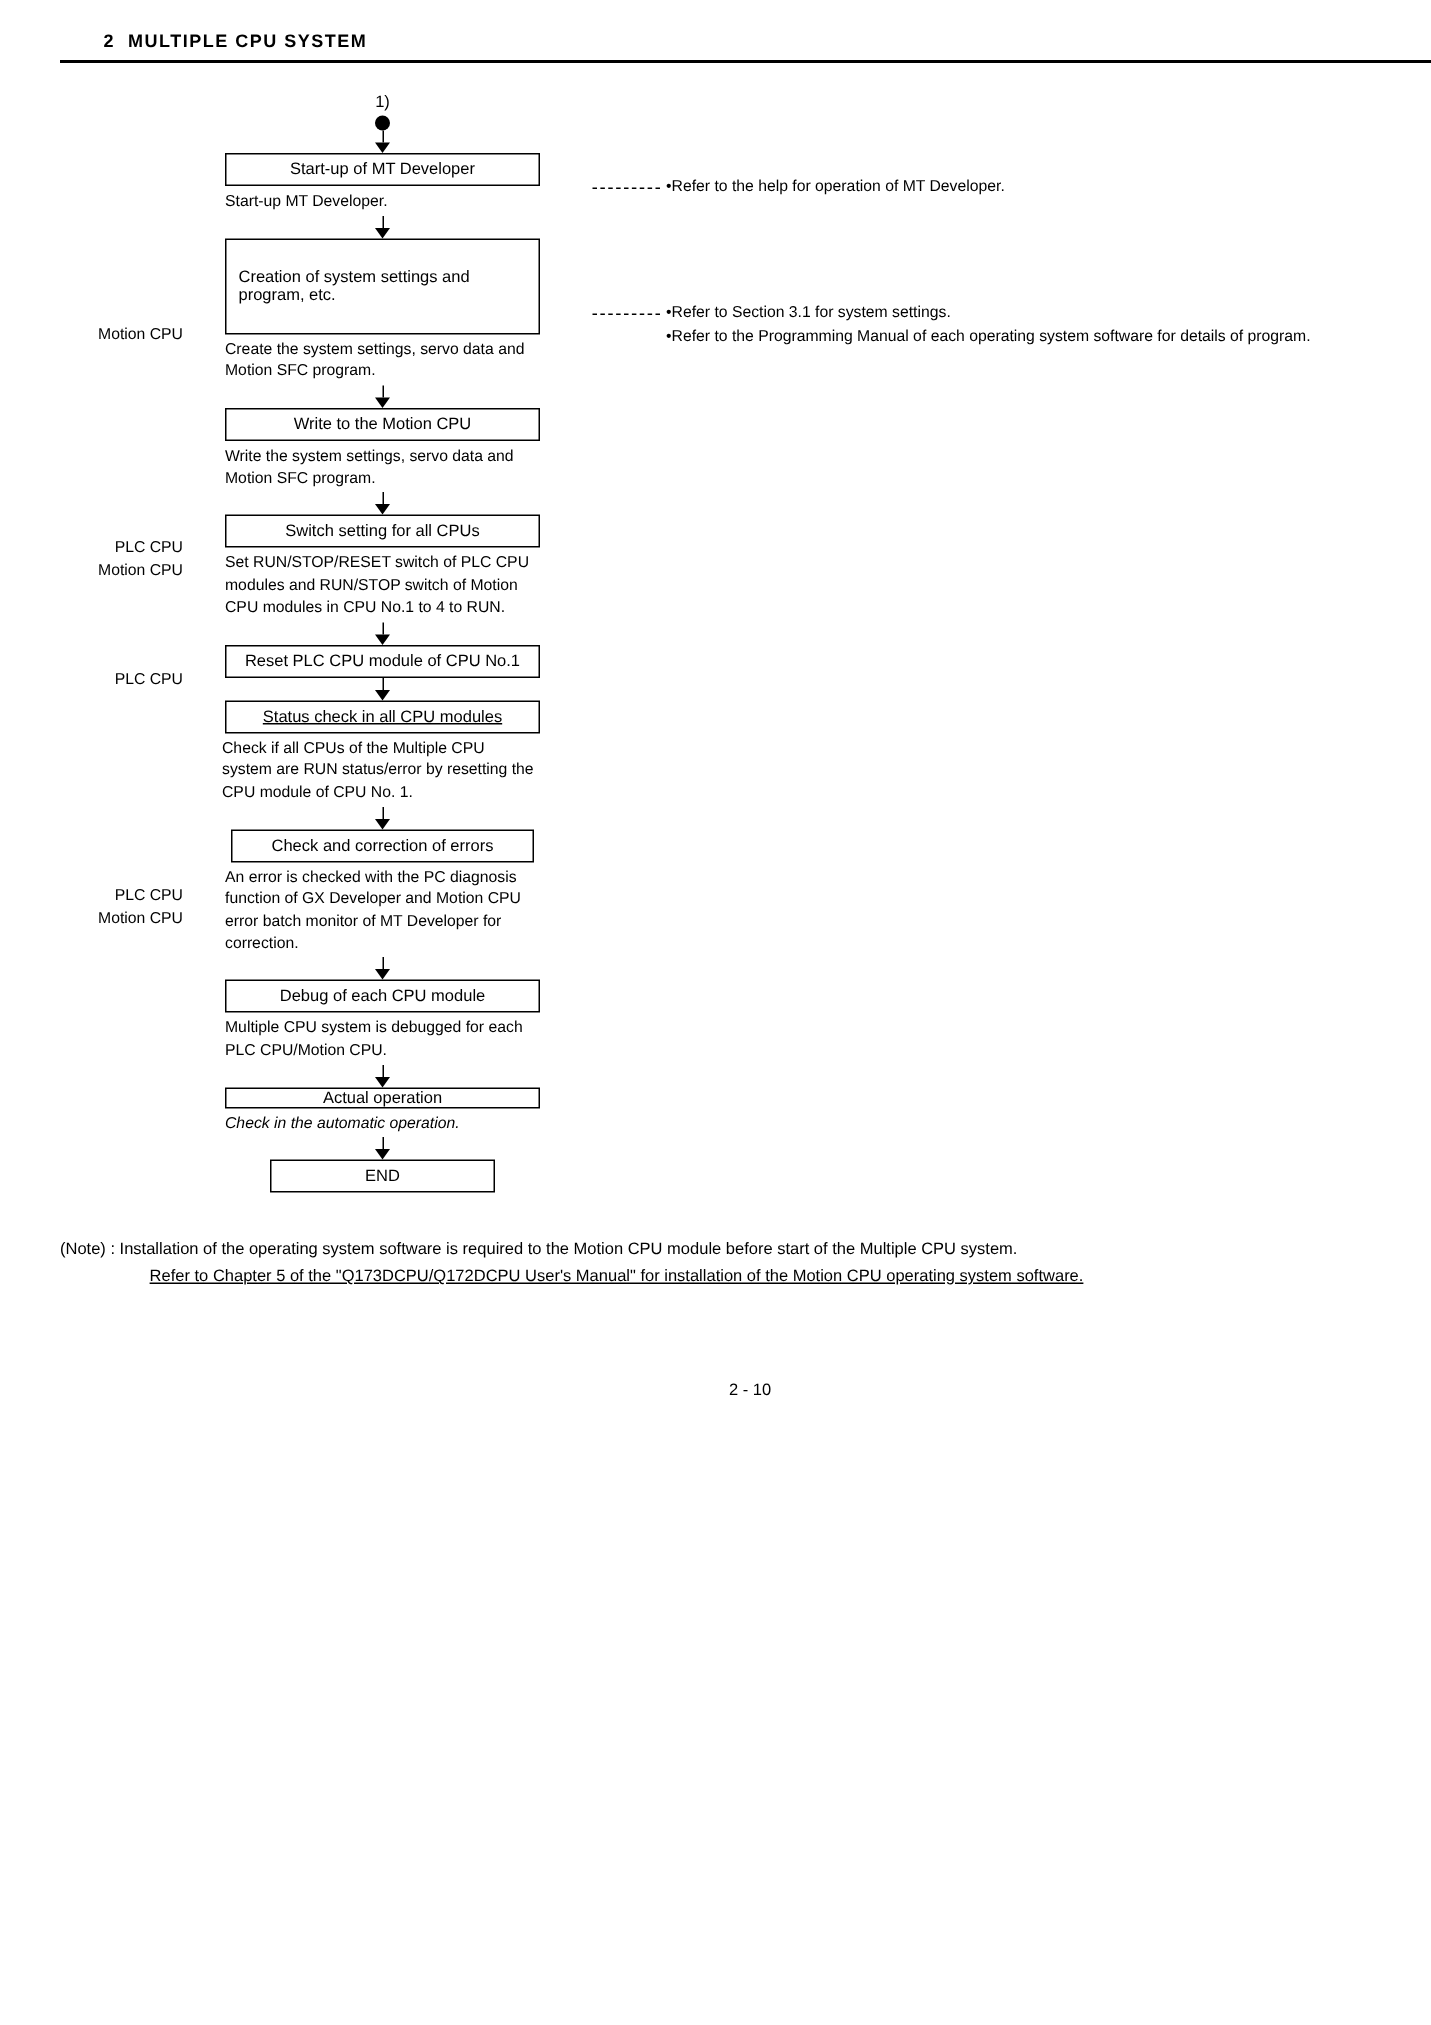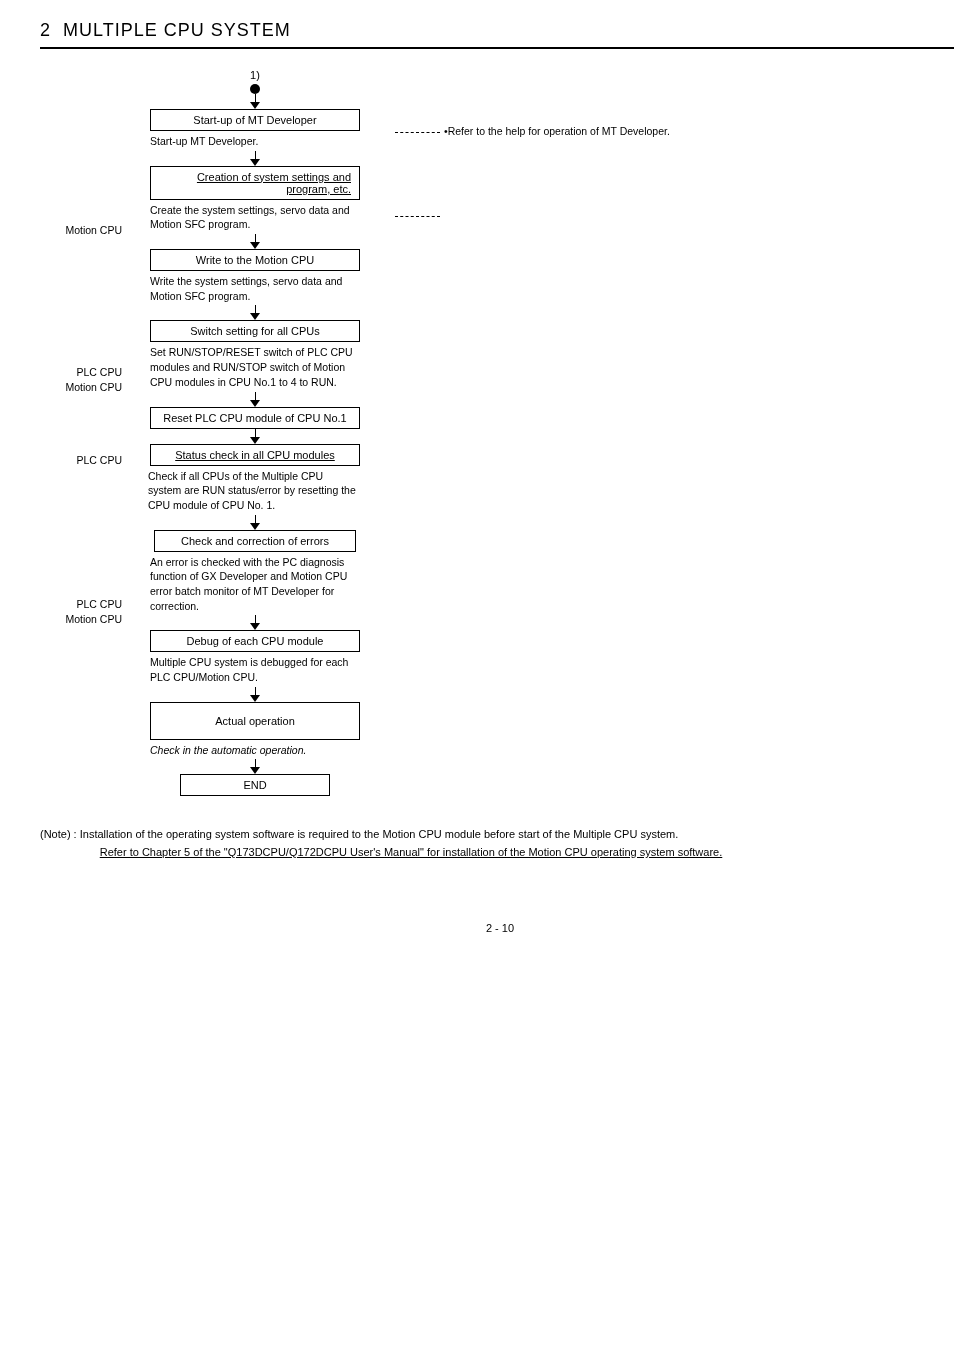--- a/index.html
+++ b/index.html
@@ -12,21 +12,21 @@
       min-height: 1350px;
       padding: 20px 40px;
     }
   </style>
 </head>
 <body>
 
 <div style="width:920px; margin:0 auto; font-family:Arial,sans-serif; font-size:12px;">
 
   <div style="display:flex;align-items:center;border-bottom:2px solid #000;padding-bottom:6px;margin-bottom:20px;">
-    <span style="font-size:18px;font-weight:normal;letter-spacing:1px;">2&nbsp;&nbsp;MULTIPLE CPU SYSTEM</span>
+    <span style="font-size:12px;font-weight:bold;letter-spacing:1px;margin-left:29px;">2&nbsp;&nbsp;MULTIPLE CPU SYSTEM</span>
   </div>
 
   <div style="display:flex; flex-direction:row; margin-left:5px; margin-top:10px;">
 
     <div style="width:85px; flex-shrink:0; display:flex; flex-direction:column; font-size:10.5px; line-height:1.4;">
 
       <div style="height:125px;"></div>
       <div style="text-align:right; padding-right:8px; height:72px; display:flex; align-items:center; justify-content:flex-end;">
         <span>Motion CPU</span>
       </div>
@@ -55,21 +55,21 @@
       <div style="width:10px;height:10px;border-radius:50%;background:#000;"></div>
       <div style="width:1px;height:8px;background:#000;"></div>
       <div style="width:0;height:0;border-left:5px solid transparent;border-right:5px solid transparent;border-top:7px solid #000;"></div>
 
       <div style="border:1px solid #000;text-align:center;padding:4px 8px;width:210px;font-size:11px;">Start-up of MT Developer</div>
       <div style="font-size:10.5px;width:210px;text-align:left;margin:3px 0 2px 0;line-height:1.4;">Start-up MT Developer.</div>
 
       <div style="width:1px;height:8px;background:#000;"></div>
       <div style="width:0;height:0;border-left:5px solid transparent;border-right:5px solid transparent;border-top:7px solid #000;"></div>
 
-      <div style="border:1px solid #000;text-align:right;padding:4px 8px;width:210px;font-size:11px;text-decoration:underline;">Creation of system settings and<br>program, etc.</div>
+      <div style="border:1px solid #000;text-align:left;padding:19px 8px;width:210px;font-size:11px;">Creation of system settings and<br>program, etc.</div>
       <div style="font-size:10.5px;width:210px;text-align:left;margin:3px 0 2px 0;line-height:1.4;">Create the system settings, servo data and Motion SFC program.</div>
 
       <div style="width:1px;height:8px;background:#000;"></div>
       <div style="width:0;height:0;border-left:5px solid transparent;border-right:5px solid transparent;border-top:7px solid #000;"></div>
 
       <div style="border:1px solid #000;text-align:center;padding:4px 8px;width:210px;font-size:11px;">Write to the Motion CPU</div>
       <div style="font-size:10.5px;width:210px;text-align:left;margin:3px 0 2px 0;line-height:1.4;">Write the system settings, servo data and Motion SFC program.</div>
 
       <div style="width:1px;height:8px;background:#000;"></div>
       <div style="width:0;height:0;border-left:5px solid transparent;border-right:5px solid transparent;border-top:7px solid #000;"></div>
@@ -96,41 +96,45 @@
 
       <div style="width:1px;height:8px;background:#000;"></div>
       <div style="width:0;height:0;border-left:5px solid transparent;border-right:5px solid transparent;border-top:7px solid #000;"></div>
 
       <div style="border:1px solid #000;text-align:center;padding:4px 8px;width:210px;font-size:11px;">Debug of each CPU module</div>
       <div style="font-size:10.5px;width:210px;text-align:left;margin:3px 0 2px 0;line-height:1.4;">Multiple CPU system is debugged for each PLC CPU/Motion CPU.</div>
 
       <div style="width:1px;height:8px;background:#000;"></div>
       <div style="width:0;height:0;border-left:5px solid transparent;border-right:5px solid transparent;border-top:7px solid #000;"></div>
 
-      <div style="border:1px solid #000;text-align:center;padding:12px 8px;width:210px;font-size:11px;">Actual operation</div>
+      <div style="border:1px solid #000;text-align:center;padding:0 8px;width:210px;font-size:11px;">Actual operation</div>
       <div style="font-size:10.5px;width:210px;text-align:left;margin:3px 0 2px 0;line-height:1.4;font-style:italic;">Check in the automatic operation.</div>
 
       <div style="width:1px;height:8px;background:#000;"></div>
       <div style="width:0;height:0;border-left:5px solid transparent;border-right:5px solid transparent;border-top:7px solid #000;"></div>
 
       <div style="border:1px solid #000;text-align:center;padding:4px 8px;width:150px;font-size:11px;">END</div>
 
     </div>
 
     <div style="flex:1; padding-left:15px; display:flex; flex-direction:column;">
 
       <div style="display:flex; align-items:flex-start; margin-top:55px;">
         <div style="border-top:1px dashed #000; width:45px; margin-top:8px; flex-shrink:0;"></div>
         <div style="font-size:10.5px; line-height:1.5; padding-left:4px;">
           •Refer to the help for operation of MT Developer.
         </div>
       </div>
 
       <div style="display:flex; align-items:flex-start; margin-top:68px;">
         <div style="border-top:1px dashed #000; width:45px; margin-top:8px; flex-shrink:0;"></div>
+        <div style="font-size:10.5px; line-height:1.5; padding-left:4px;">
+          •Refer to Section 3.1 for system settings.<br>
+          •Refer to the Programming Manual of each operating system software for details of program.
+        </div>
       </div>
 
     </div>
 
   </div>
 
   <div style="margin-top:30px; font-size:11px; line-height:1.6; display:flex; flex-direction:row;">
     <span style="flex-shrink:0; white-space:nowrap;">(Note) :&nbsp;</span>
     <div>
       <span>Installation of the operating system software is required to the Motion CPU module before start of the Multiple CPU system.</span><br>

